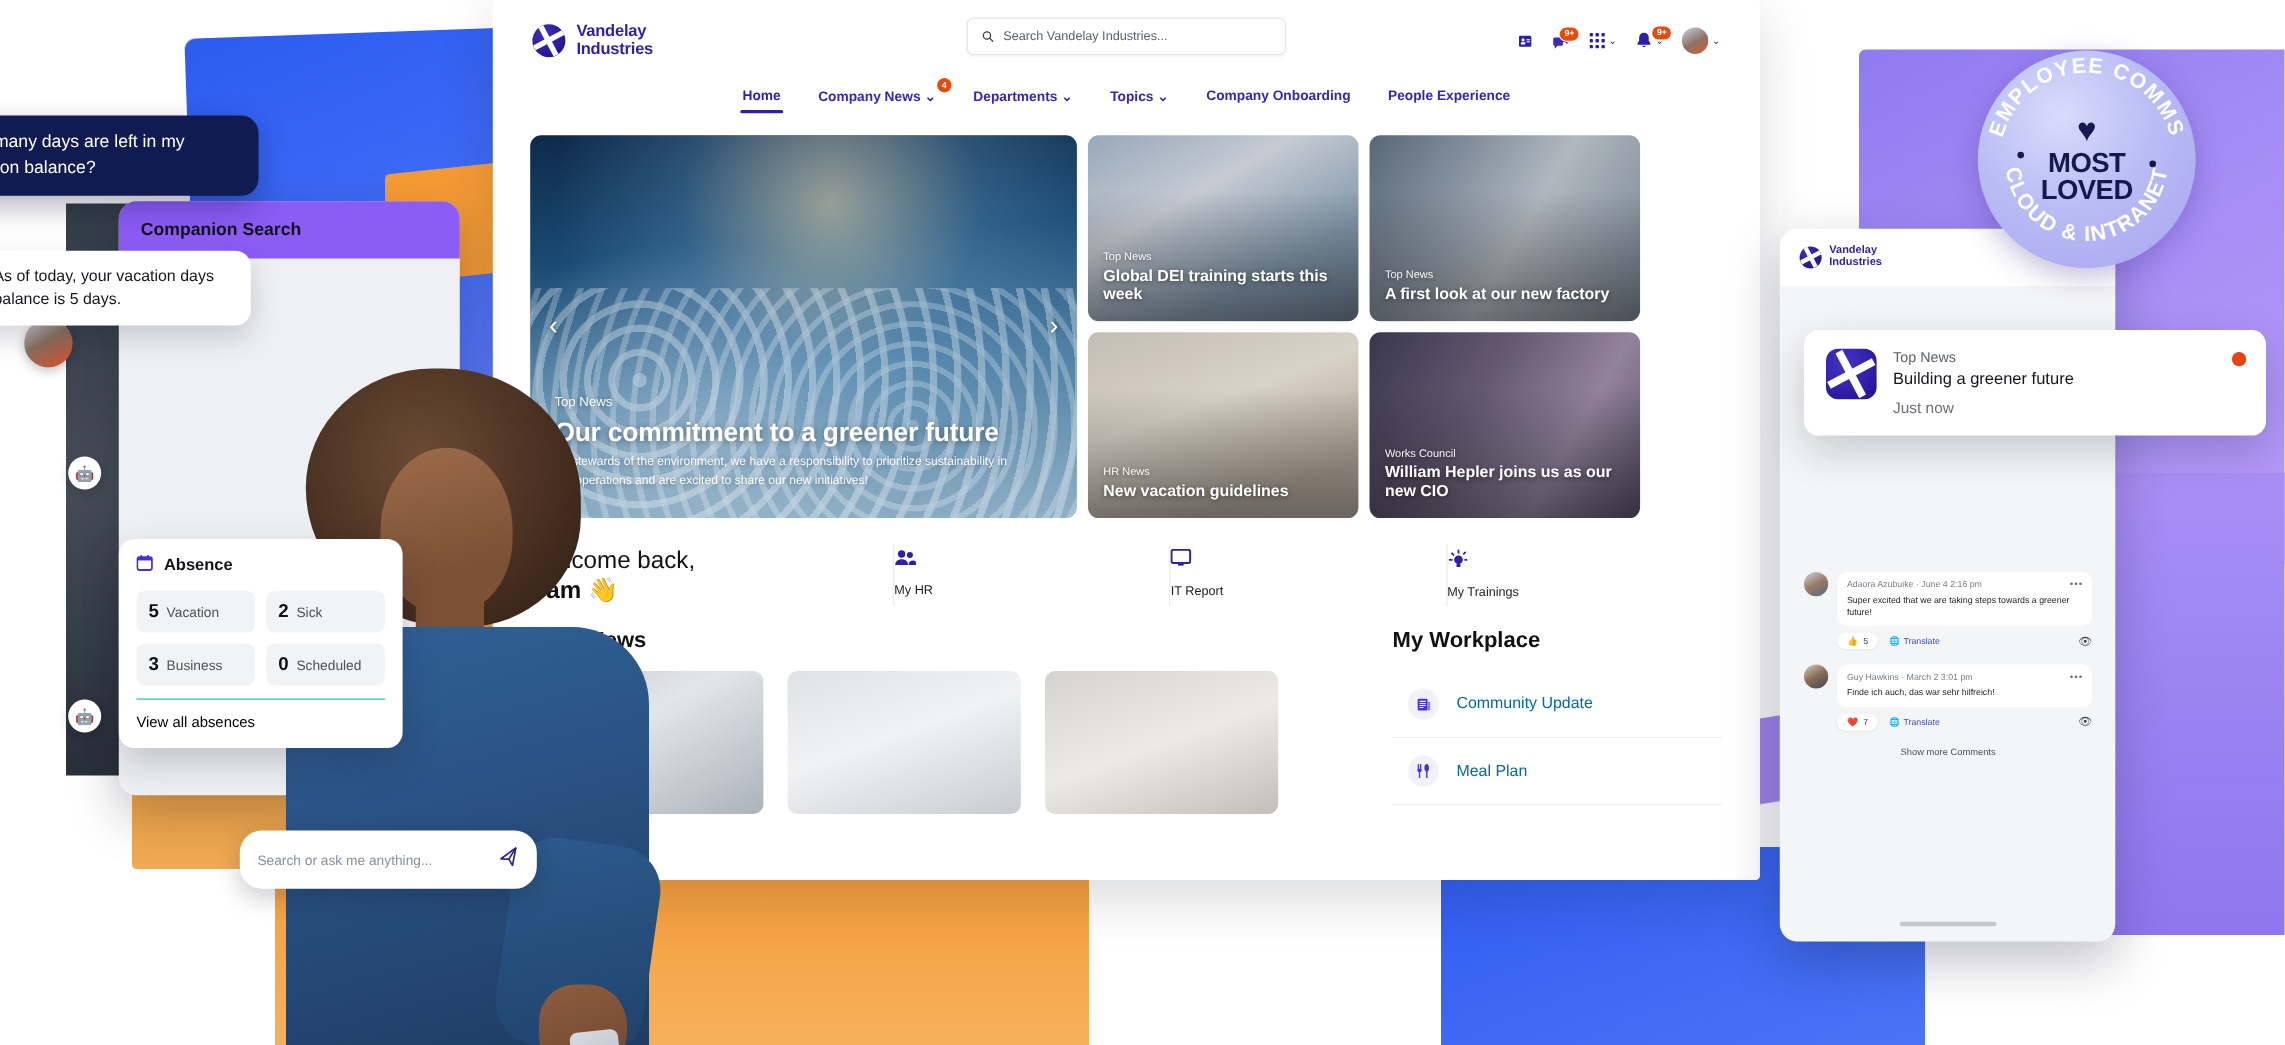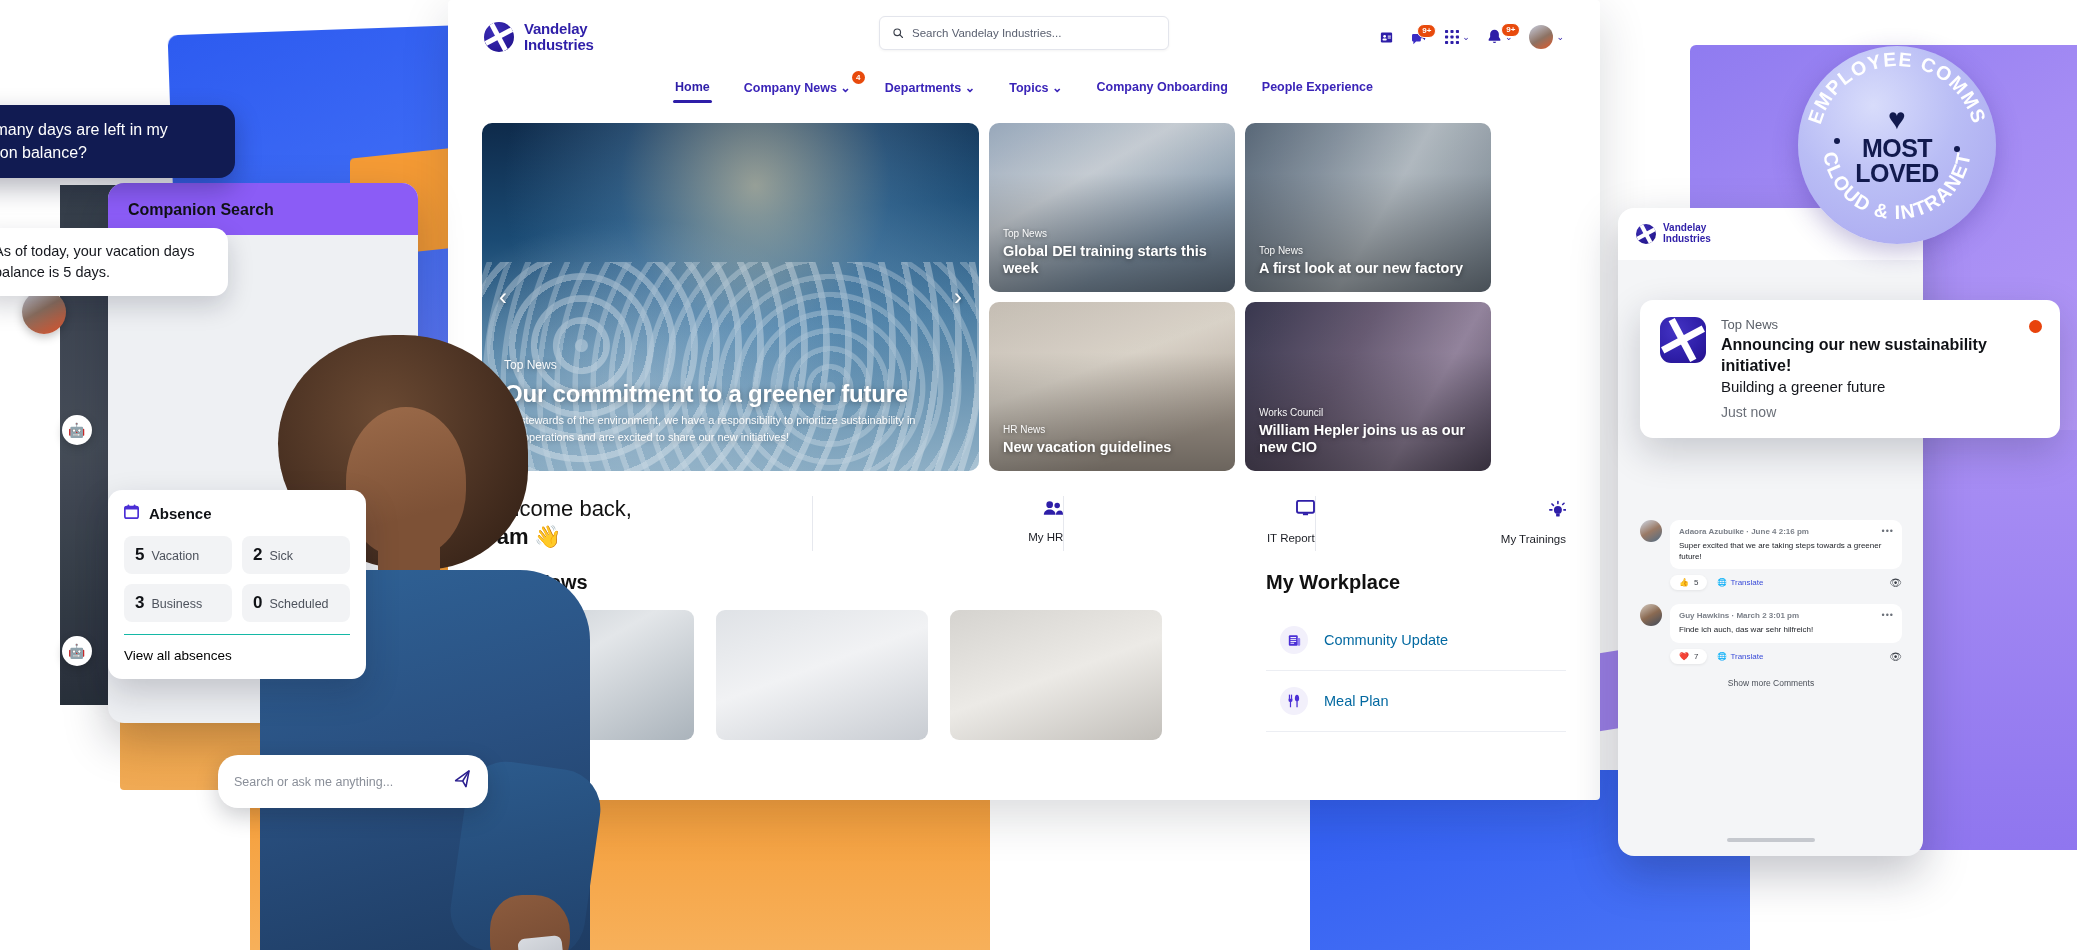--- a/index.html
+++ b/index.html
@@ -125,21 +125,21 @@
   .img-dei { background:linear-gradient(150deg,#9fb0c4 0%,#cfd6dd 35%,#8ba0b4 70%,#6d7f92 100%); }
   .img-factory { background:linear-gradient(120deg,#5d6d7e 0%,#8c99a6 30%,#b9c2c9 55%,#7b8894 100%); }
   .img-vacation { background:linear-gradient(160deg,#cfc7bd 0%,#e4ddd2 40%,#b9ada0 80%); }
   .img-cio { background:linear-gradient(120deg,#3b3a52 0%,#6c5f78 40%,#9a8aa4 70%,#5c5168 100%); }
 
   
   .welcome { display:flex; align-items:center; padding:24px 34px 20px; }
   .wtext { font-size:22px; color:#111; line-height:1.28; min-width:330px; }
   .wtext b { font-weight:bold; }
   .qlinks { display:flex; flex:1; }
-  .ql { flex:1; text-align:right; border-left:1px solid #e6e8ee; padding:4px 0; cursor:pointer; }
+  .ql { flex:1; text-align:left; border-left:1px solid #e6e8ee; padding:4px 0; cursor:pointer; }
   .ql .ic { font-size:19px; color:#2e1ea8; line-height:1; margin-bottom:8px; display:block; }
   .ql .lb { font-size:11.5px; color:#1b1d24; }
 
   
   .lower { display:flex; padding:0 34px; gap:36px; }
   .sect-title { font-size:20px; font-weight:bold; color:#111; margin-bottom:16px; }
   .morenews { flex:1; }
   .mn-row { display:flex; gap:22px; }
   .mn-card { width:212px; height:130px; border-radius:9px; cursor:pointer; }
   .mn1 { background:linear-gradient(150deg,#c3c9cf 0%,#e3e6e9 40%,#aab3bb 100%); }
@@ -249,21 +249,21 @@
   .notif-dot { position:absolute; right:18px; top:20px; width:13px; height:13px; border-radius:50%;
     background:#e8430c; }
 
   .comments { position:absolute; left:1640px; top:520px; width:262px; }
   .cmt { display:flex; gap:8px; margin-bottom:6px; }
   .cmt-av { width:22px; height:22px; border-radius:50%; flex:none; }
   .cav1 { background:linear-gradient(150deg,#cfd8e6,#9a7a66 50%,#4e6b85 100%); }
   .cav2 { background:linear-gradient(150deg,#d6ccc2,#8a6a52 50%,#3d4a5c 100%); }
   .cmt-body { background:#fff; border-radius:9px; padding:7px 9px; flex:1; position:relative; }
   .cmt-meta { font-size:8px; color:#3d4149; font-weight:bold; margin-bottom:4px; }
-  .cmt-meta span { font-weight:bold; color:#7b8089; }
+  .cmt-meta span { font-weight:normal; color:#7b8089; }
   .cmt-text { font-size:8px; color:#22252b; line-height:1.4; }
   .cmt-more { position:absolute; right:8px; top:6px; color:#6b7079; font-size:9px; letter-spacing:1px; }
   .cmt-actions { display:flex; align-items:center; gap:10px; margin:0 0 14px 30px; }
   .react { background:#fff; border-radius:13px; padding:3px 9px; display:flex; align-items:center;
     gap:5px; font-size:8px; color:#3d4149; box-shadow:0 1px 3px rgba(0,0,0,.07); }
   .translate { font-size:8px; color:#3a4cd8; display:flex; align-items:center; gap:3px; }
   .eye { margin-left:auto; font-size:10px; color:#3c4149; }
   .showmore { text-align:center; font-size:8.5px; color:#4b5059; margin-top:4px; }
   .homebar { position:absolute; left:50%; transform:translateX(-50%); bottom:14px;
     width:88px; height:4px; border-radius:3px; background:#c5c8ce; }
@@ -599,21 +599,20 @@
         <div>Industries</div>
       </div>
     </div>
     <div class="homebar"></div>
   </div>
 
   <div class="notif">
     <div class="notif-ic"></div>
     <div>
       <div class="notif-k">Top News</div>
-      <div class="notif-t">Announcing our new sustainability initiative!</div>
       <div class="notif-s">Building a greener future</div>
       <div class="notif-time">Just now</div>
     </div>
     <div class="notif-dot"></div>
   </div>
 
   <div class="comments">
     <div class="cmt">
       <div class="cmt-av cav1"></div>
       <div class="cmt-body">

